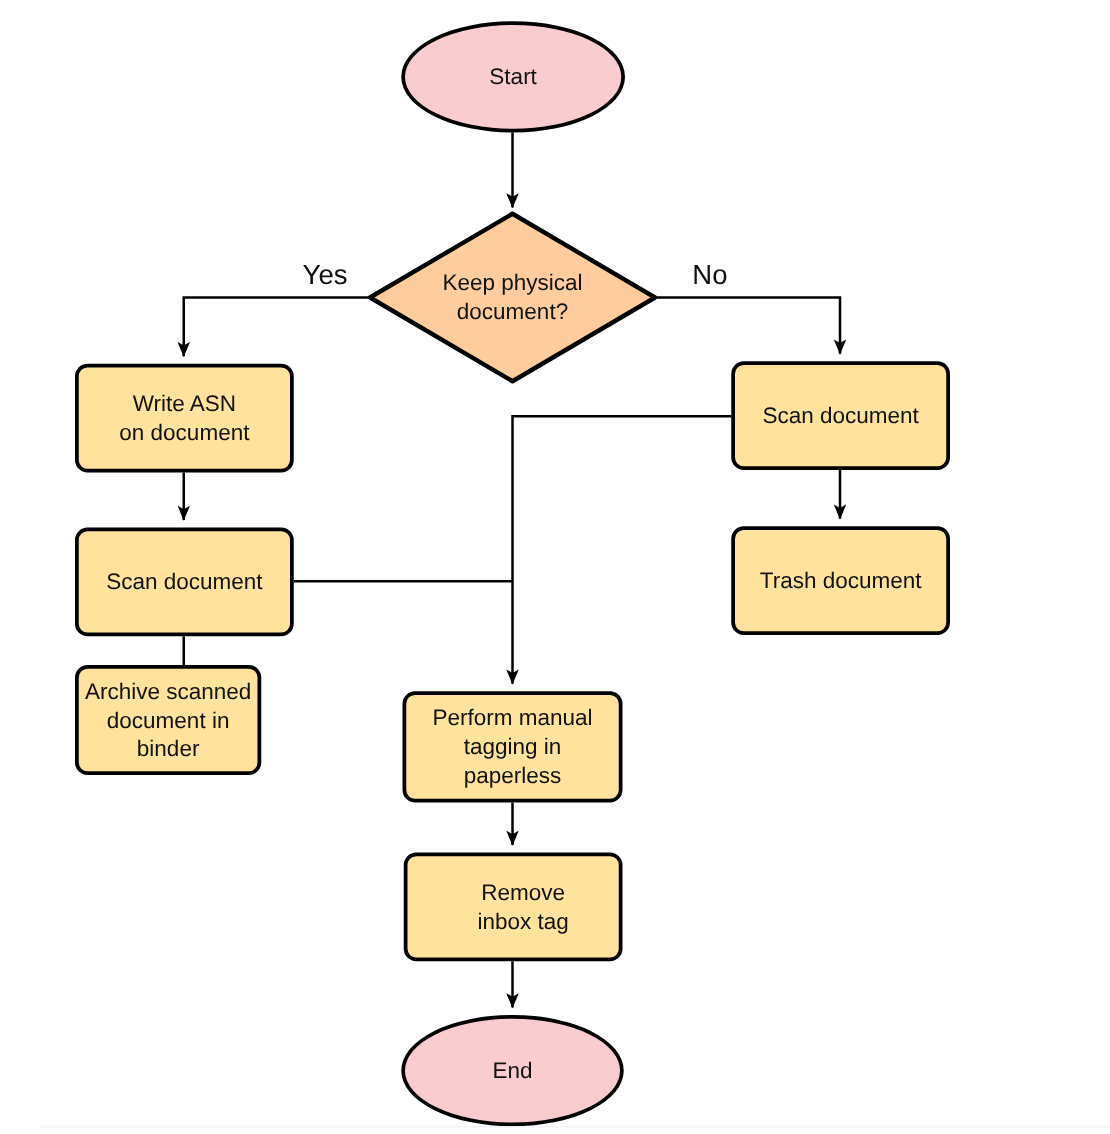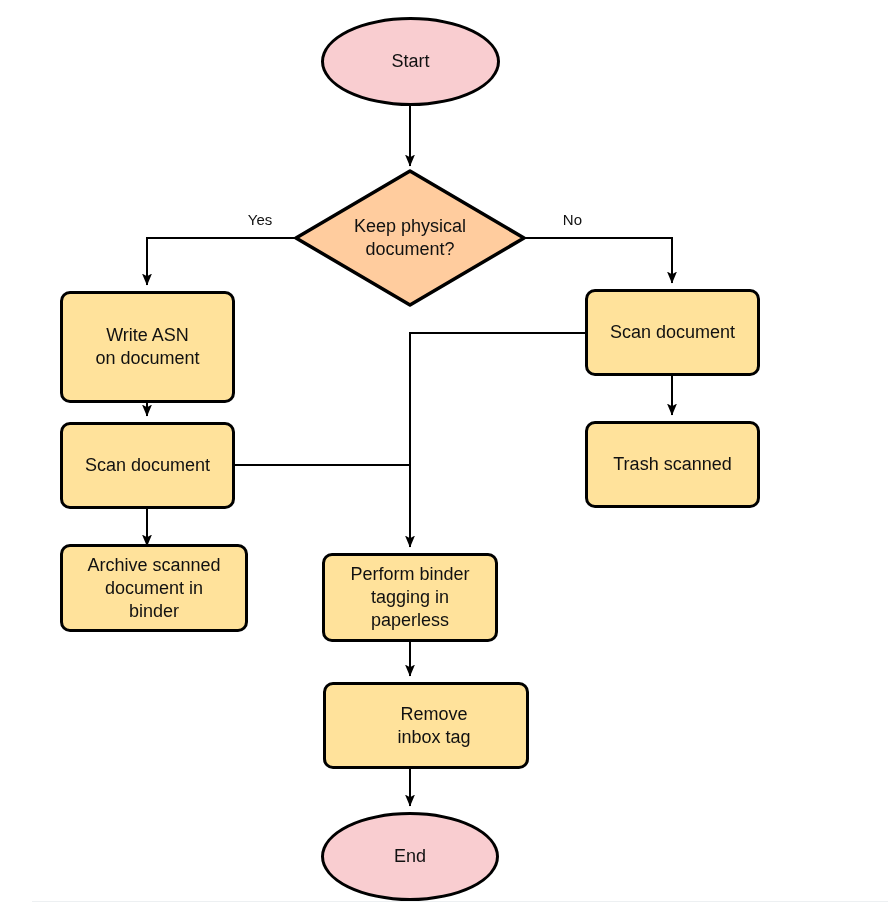--- a/index.html
+++ b/index.html
@@ -66,21 +66,21 @@
     background: var(--terminal-fill);
     border: 3px solid var(--stroke);
     border-radius: 50%;
   }
   .decision-label {
     background: transparent;
     border: none;
   }
   .edge-label {
     position: absolute;
-    font-size: 15px;
+    font-size: 22px;
     line-height: 22px;
     text-align: center;
     color: var(--text);
   }
   .note {
     position: absolute;
     font-size: 20px;
     line-height: 25px;
     font-style: italic;
     white-space: pre-line;
@@ -123,37 +123,37 @@
 
   <div class="node terminal" style="left:289px; top:17px; width:179px; height:89px;">Start</div>
 
   <div class="node decision-label" style="left:278px; top:215px; width:200px; height:46px;">Keep physical
 document?</div>
 
   <div class="edge-label" style="left:200px; top:209px; width:56px;">Yes</div>
 
   <div class="edge-label" style="left:494px; top:209px; width:56px;text-align:right;">No</div>
 
-  <div class="node process" style="left:28px; top:291px; width:175px; height:112px;">Write ASN
+  <div class="node process" style="left:28px; top:291px; width:175px; height:87px;">Write ASN
 on document</div>
 
   <div class="node process" style="left:28px; top:422px; width:175px; height:87px;">Scan document</div>
 
-  <div class="node process" style="left:28px; top:544px; width:188px; height:88px;">Archive scanned
+  <div class="node process" style="left:28px; top:532px; width:149px; height:88px;">Archive scanned
 document in
 binder</div>
 
   <div class="node process" style="left:553px; top:289px; width:175px; height:87px;">Scan document</div>
 
-  <div class="node process" style="left:553px; top:421px; width:175px; height:87px;">Trash scanned</div>
+  <div class="node process" style="left:553px; top:421px; width:175px; height:87px;">Trash document</div>
 
-  <div class="node process" style="left:290px; top:553px; width:176px; height:89px;">Perform binder
+  <div class="node process" style="left:290px; top:553px; width:176px; height:89px;">Perform manual
 tagging in
 paperless</div>
 
 
-  <div class="node process" style="left:291px; top:682px; width:206px; height:87px;padding-left:16px;">Remove
+  <div class="node process" style="left:291px; top:682px; width:175px; height:87px;padding-left:16px;">Remove
 inbox tag</div>
 
   <div class="node terminal" style="left:289px; top:812px; width:178px; height:89px;">End</div>
 
   <div class="bottom-rule"></div>
 </div>
 
 </body></html>

